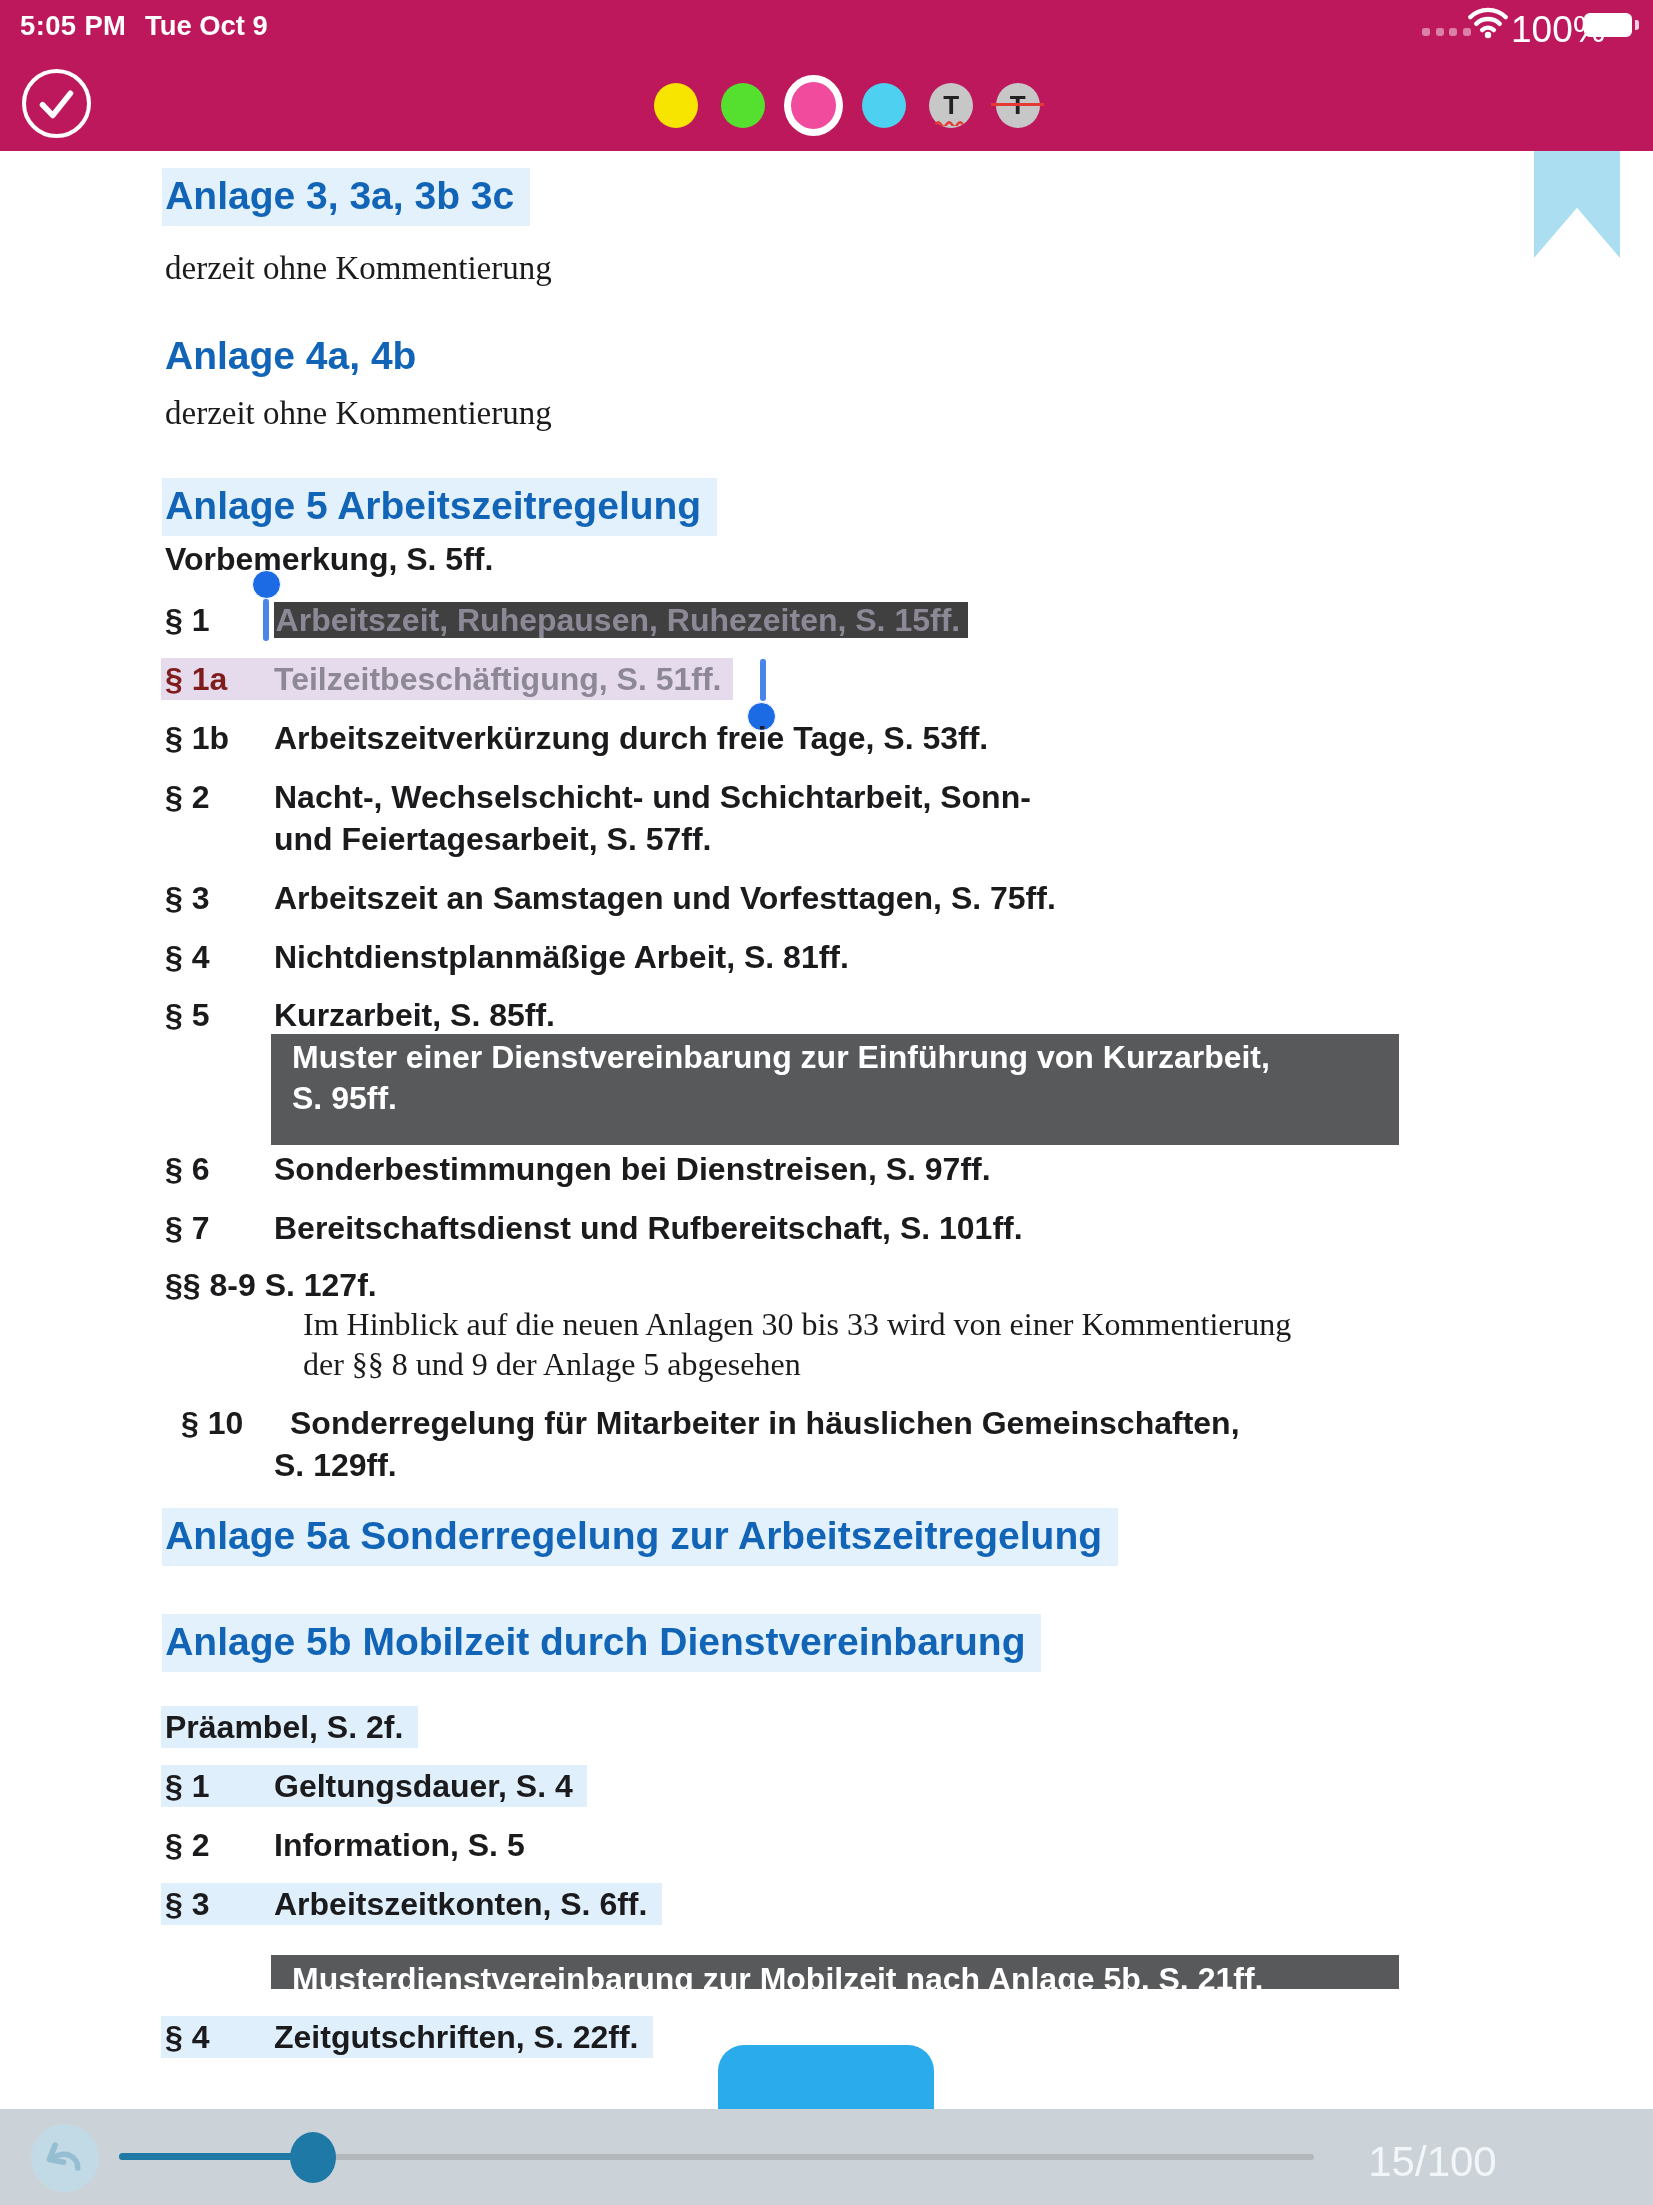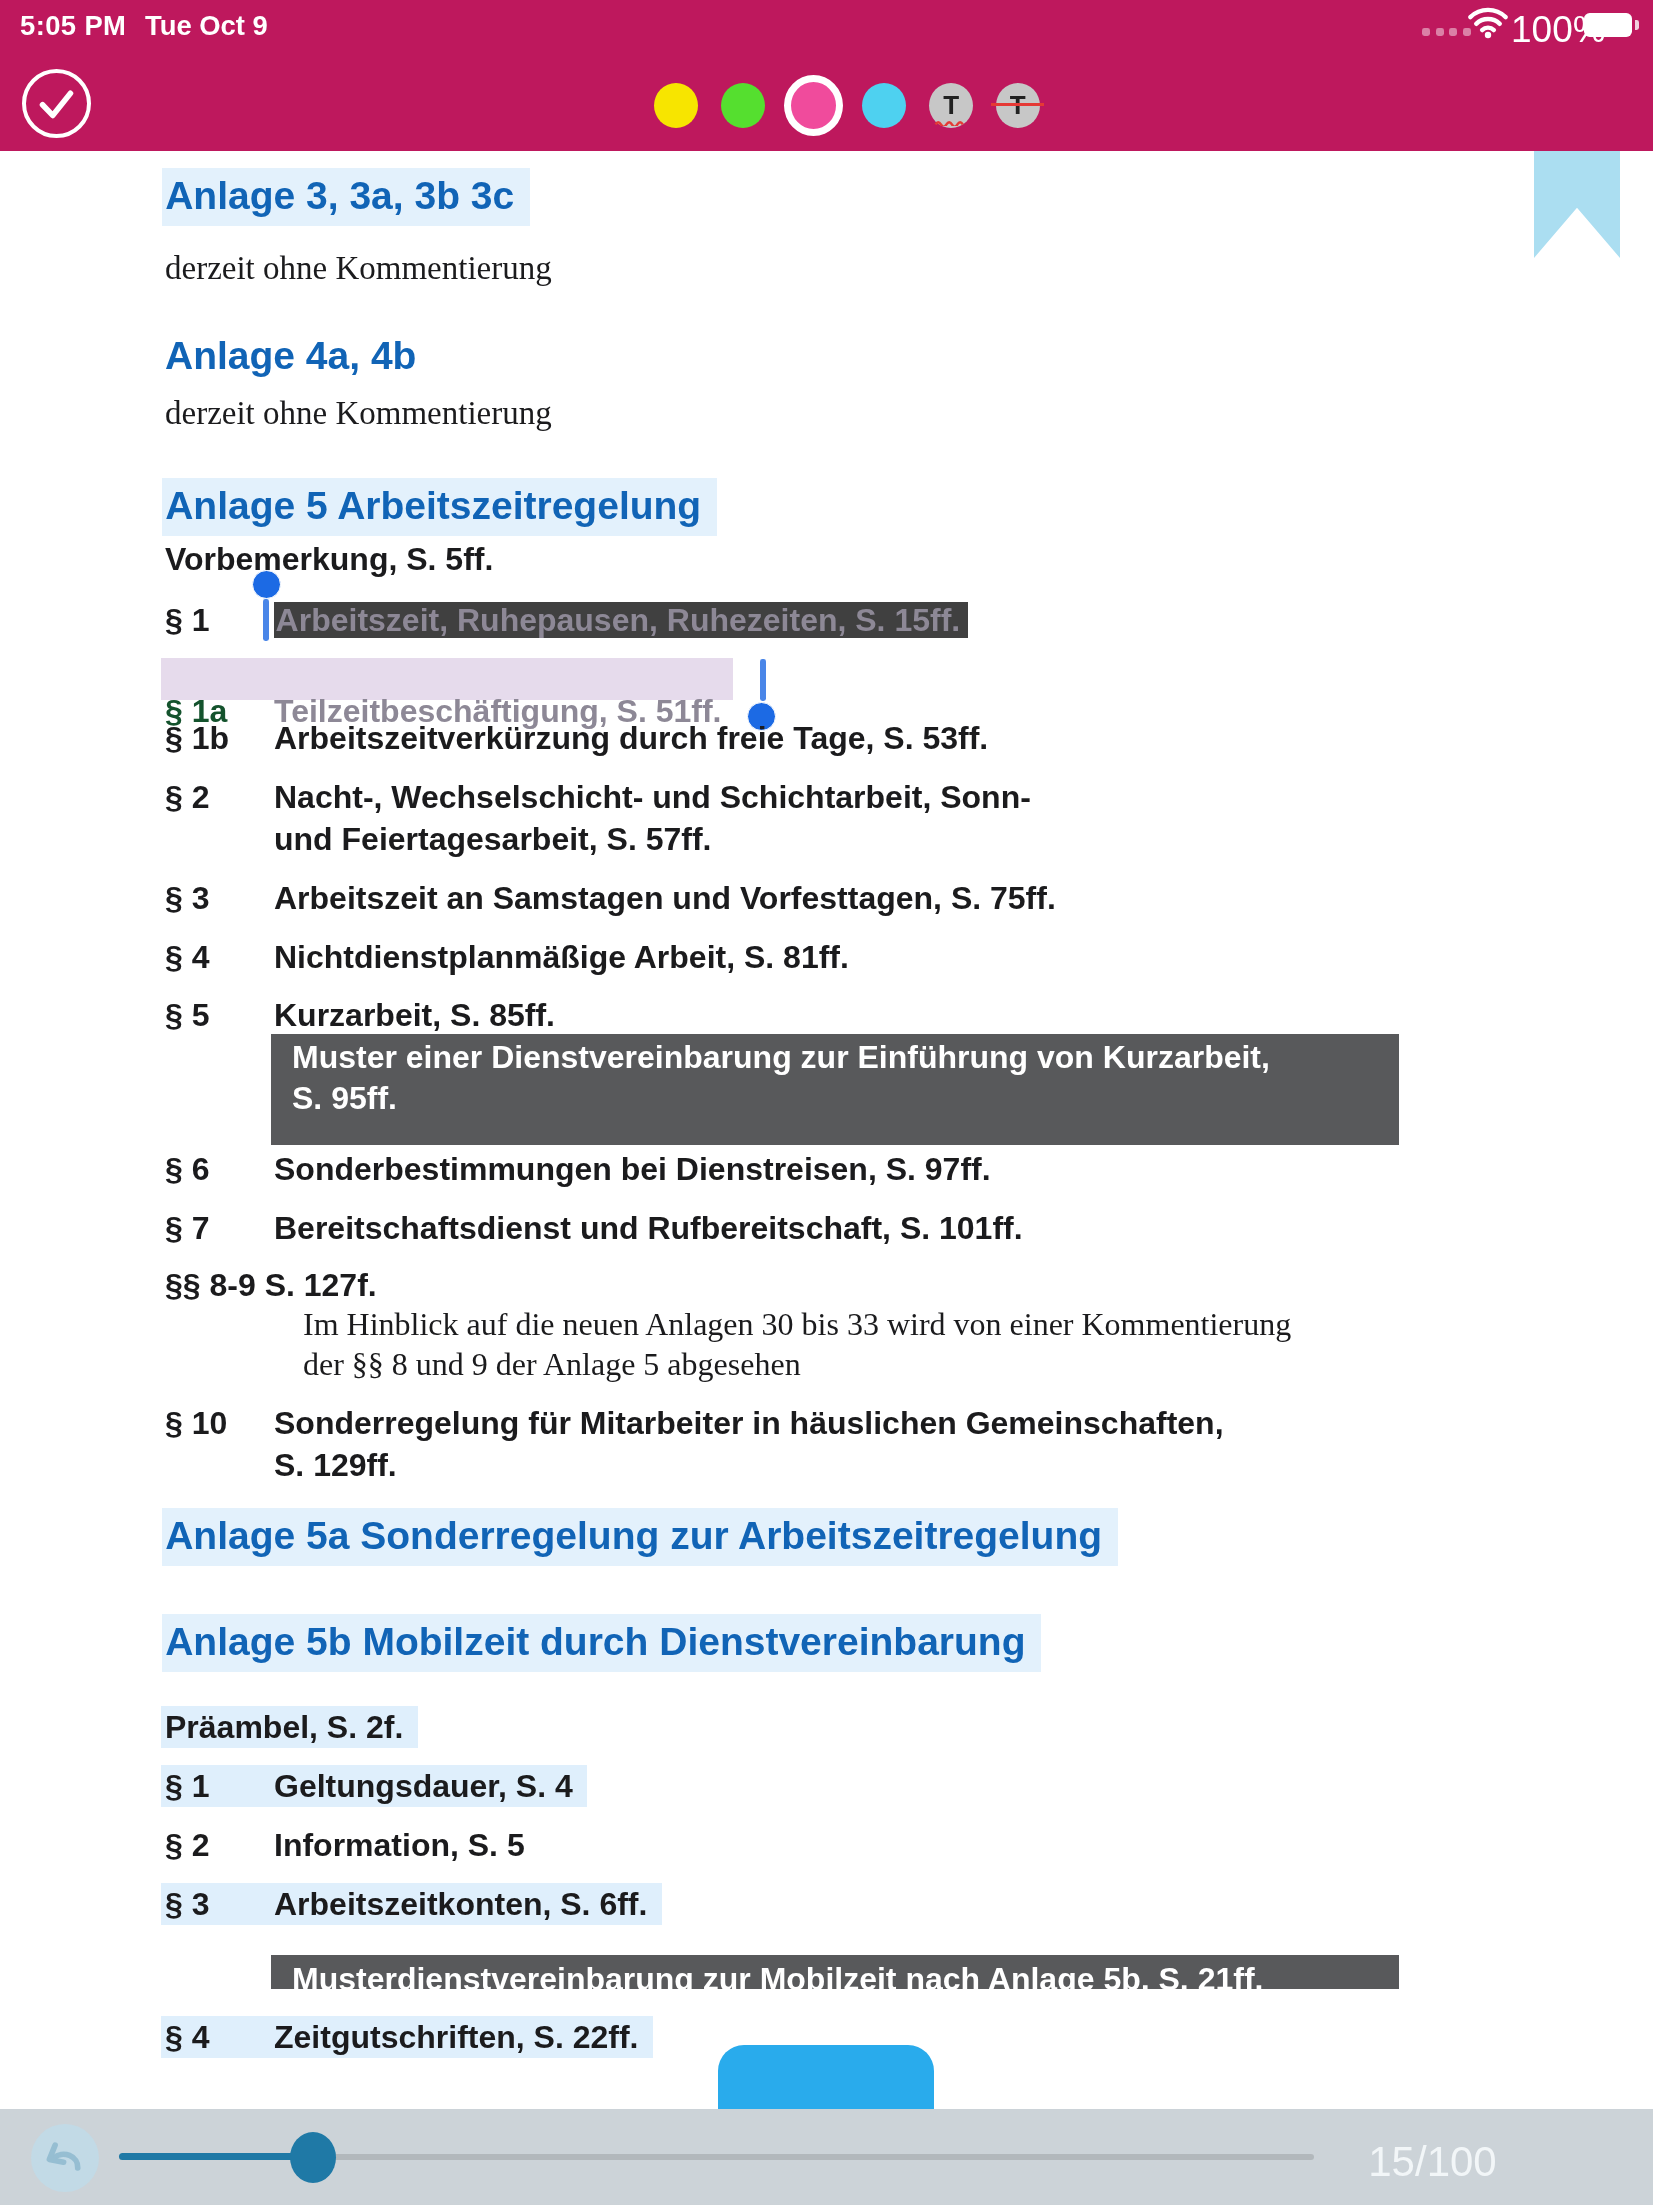--- a/index.html
+++ b/index.html
@@ -40,21 +40,21 @@
   .h-blue.nohl{left:165px;}
   .serif{position:absolute;left:165px;font-size:33px;color:#1b1b1d;
          font-family:"Liberation Serif",serif;line-height:42px;white-space:nowrap;}
   .brow{position:absolute;left:165px;height:42px;line-height:42px;font-size:32px;font-weight:bold;
         color:#1B1B1D;white-space:nowrap;}
   .brow .num{display:inline-block;width:109px;}
   .brow.rowhl{left:161px;background:#DFEFFC;padding:0 14.5px 0 4px;}
   .brow.selrow{left:161px;background:#E6DBEC;padding:0 11.3px 0 4px;}
   .selspan{background:#404040;padding:0 8px 0 1.6px;}
   .graytxt{color:#8D8896;}
-  .darknum{color:#14532d;margin-top:32px;}
+  .darknum{color:#7f1d1d;}
 
   .darkbox{position:absolute;left:271px;width:1128px;background:#58595B;color:#fff;
            font-size:32px;font-weight:bold;padding-left:21px;box-sizing:border-box;}
   .darkbox .l{line-height:41px;}
 
   
   .sel-bar{position:absolute;width:5.7px;height:42px;background:#4A86E8;border-radius:2.4px;}
   .sel-dot{position:absolute;width:27.4px;height:27.4px;border-radius:50%;background:#1C6AE4;border:1.6px solid #fff;}
 
   
@@ -165,21 +165,21 @@
   <span class="num">§ 6</span><span>Sonderbestimmungen bei Dienstreisen, S. 97ff.</span>
 </div>
 <div class="brow" style="top:1207px;">
   <span class="num">§ 7</span><span>Bereitschaftsdienst und Rufbereitschaft, S. 101ff.</span>
 </div>
 <div class="brow" style="top:1264px;">
   <span>§§ 8-9 S. 127f.</span>
 </div>
 <div class="serif" style="top:1303px;left:303px;font-size:32px;">Im Hinblick auf die neuen Anlagen 30 bis 33 wird von einer Kommentierung</div>
 <div class="serif" style="top:1343px;left:303px;font-size:32px;">der §§ 8 und 9 der Anlage 5 abgesehen</div>
-<div class="brow" style="top:1402px;">
+<div class="brow" style="top:1402px;margin-left:16px;">
   <span class="num">§ 10</span><span>Sonderregelung für Mitarbeiter in häuslichen Gemeinschaften,</span>
 </div>
 <div class="brow" style="top:1444px;left:274px;">
   <span>S. 129ff.</span>
 </div>
 
 <div class="h-blue hl" style="top:1508px;"><span>Anlage 5a Sonderregelung zur Arbeitszeitregelung</span></div>
 <div class="h-blue hl" style="top:1614px;"><span>Anlage 5b Mobilzeit durch Dienstvereinbarung</span></div>
 
 <div class="brow rowhl" style="top:1706px;">

